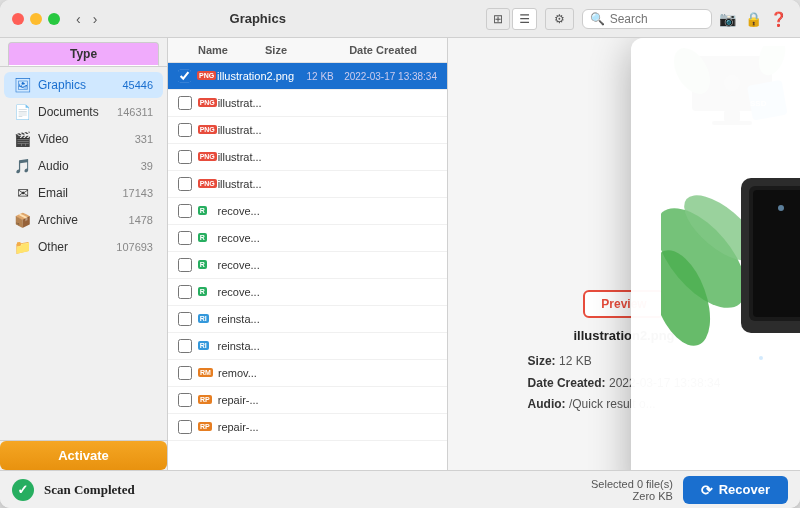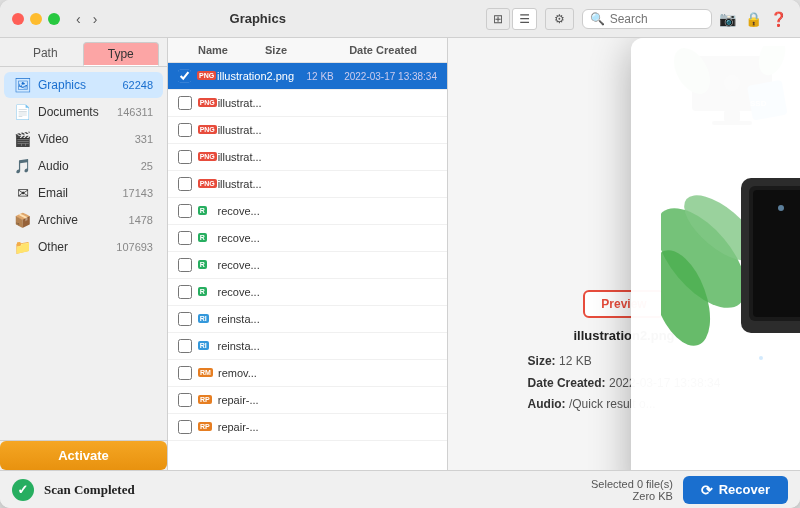--- a/index.html
+++ b/index.html
@@ -163,23 +163,23 @@
     .tab {
       flex: 1;
       text-align: center;
       padding: 4px 4px;
       font-size: 12px;
       cursor: pointer;
       border-radius: 4px 4px 0 0;
       color: #555;
     }
     .tab.active {
-      background: #fca5a5;
+      background: #f0abfc;
       color: #333;
-      font-weight: 400;
+      font-weight: 700;
       border: 1px solid #ccc;
       border-bottom: 1px solid #fff;
     }
     .sidebar-items {
       flex: 1;
       overflow-y: auto;
       padding: 4px 0;
     }
     .sidebar-item {
       display: flex;
@@ -469,43 +469,42 @@
         <span style="cursor:pointer;">🔒</span>
         <span style="cursor:pointer;">❓</span>
       </div>
     </div>
   </div>
 
   <div class="content">
 
     <div class="sidebar">
       <div class="tab-bar">
-        <div class="tab">Path</div>
         <div class="tab active">Type</div>
       </div>
       <div class="sidebar-items">
         <div class="sidebar-item active">
           <span class="sidebar-item-icon">🖼</span>
           <span class="sidebar-item-name">Graphics</span>
-          <span class="sidebar-item-count">62248</span>
+          <span class="sidebar-item-count">45446</span>
         </div>
         <div class="sidebar-item">
           <span class="sidebar-item-icon">📄</span>
           <span class="sidebar-item-name">Documents</span>
           <span class="sidebar-item-count">146311</span>
         </div>
         <div class="sidebar-item">
           <span class="sidebar-item-icon">🎬</span>
           <span class="sidebar-item-name">Video</span>
           <span class="sidebar-item-count">331</span>
         </div>
         <div class="sidebar-item">
           <span class="sidebar-item-icon">🎵</span>
           <span class="sidebar-item-name">Audio</span>
-          <span class="sidebar-item-count">25</span>
+          <span class="sidebar-item-count">39</span>
         </div>
         <div class="sidebar-item">
           <span class="sidebar-item-icon">✉</span>
           <span class="sidebar-item-name">Email</span>
           <span class="sidebar-item-count">17143</span>
         </div>
         <div class="sidebar-item">
           <span class="sidebar-item-icon">📦</span>
           <span class="sidebar-item-name">Archive</span>
           <span class="sidebar-item-count">1478</span>

